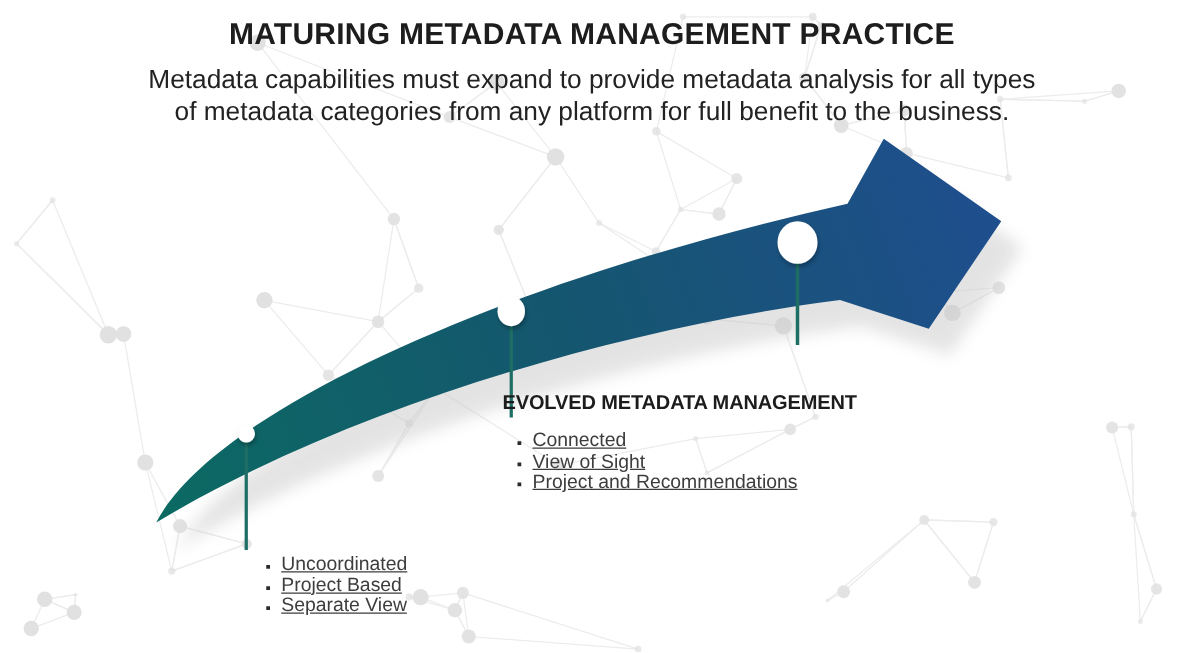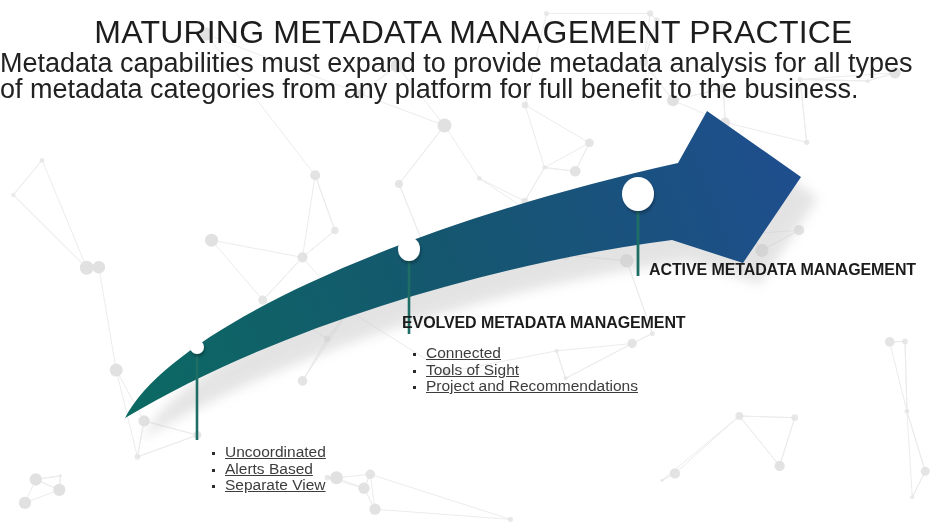--- a/index.html
+++ b/index.html
@@ -7,26 +7,27 @@
     position:relative;
     width:947px;height:522px;
     background:#ffffff;
     overflow:hidden;
     font-family:"Liberation Sans",sans-serif;
   }
   .layer{position:absolute;left:0;top:0;}
   .slide-title{
     position:absolute;top:14px;left:0;width:100%;
     text-align:center;
-    font-size:32px;font-weight:400;color:#1d1d1d;
+    font-size:24px;font-weight:700;color:#1d1d1d;
     letter-spacing:.2px;
   }
   .slide-subtitle{
     position:absolute;top:51px;left:0;width:100%;
-    font-size:27px;line-height:25.5px;color:#222;
+    text-align:center;
+    font-size:21px;line-height:25.5px;color:#222;
   }
   .milestone{position:absolute;z-index:3;}
   .milestone-heading{
     font-size:16px;font-weight:700;color:#1c1c1c;
     letter-spacing:-.1px;white-space:pre;
   }
   .bullets{
     margin:13px 0 0 0;padding:0 0 0 24px;
     list-style:square;
     font-size:15.5px;line-height:16.5px;color:#3d3d3d;text-decoration:underline;
@@ -290,31 +291,28 @@
 
   <div class="slide-title">MATURING METADATA MANAGEMENT PRACTICE</div>
   <div class="slide-subtitle">
     <div>Metadata capabilities must expand to provide metadata analysis for all types</div>
     <div>of metadata categories from any platform for full benefit to the business.</div>
   </div>
 
   <div class="milestone m-basic">
     <ul class="bullets">
       <li>Uncoordinated</li>
-      <li>Alerts Based</li>
+      <li>Project Based</li>
       <li>Separate View</li>
     </ul>
   </div>
 
   <div class="milestone m-evolved">
     <div class="milestone-heading">EVOLVED METADATA MANAGEMENT</div>
     <ul class="bullets">
       <li>Connected</li>
-      <li>Tools of Sight</li>
+      <li>View of Sight</li>
       <li>Project and Recommendations</li>
     </ul>
   </div>
 
-  <div class="milestone m-active">
-    <div class="milestone-heading">ACTIVE METADATA MANAGEMENT</div>
-  </div>
 
 </div>
 
 </body></html>

